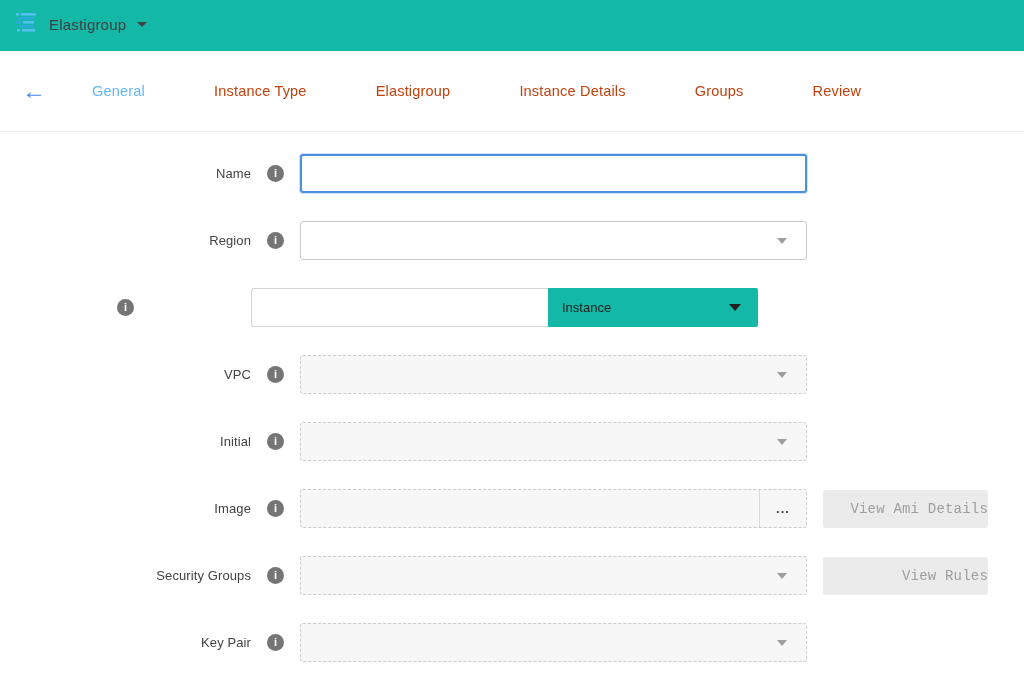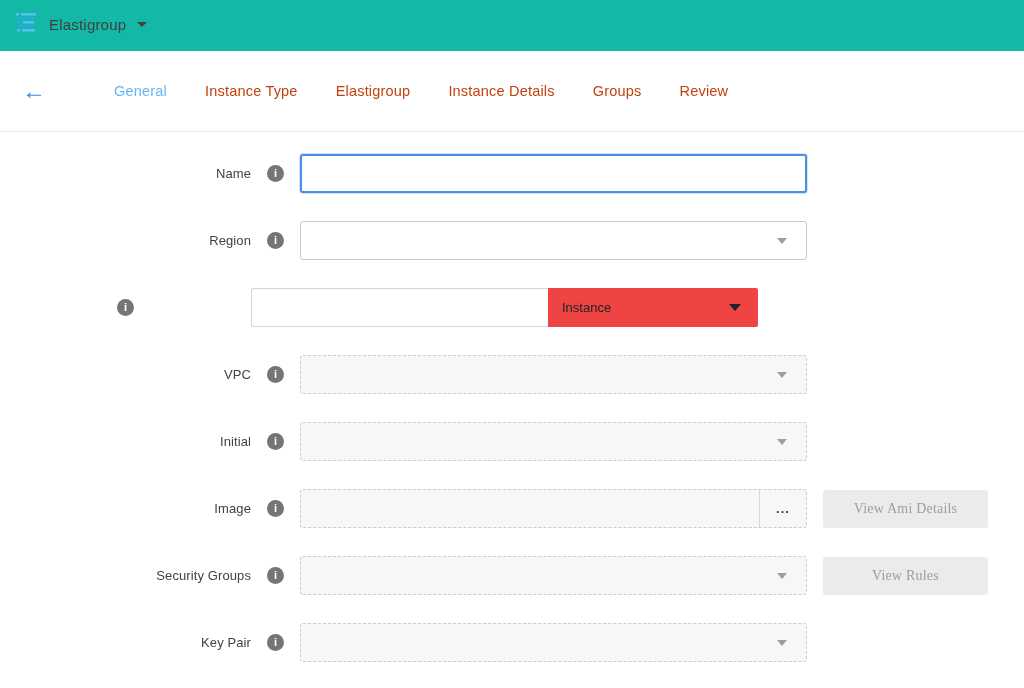--- a/index.html
+++ b/index.html
@@ -47,22 +47,22 @@
   .back-arrow {
     color: #4285f4;
     font-size: 24px;
     line-height: 1;
     width: 24px;
     cursor: pointer;
     user-select: none;
   }
   .tabs {
     display: flex;
-    margin-left: 68px;
-    gap: 38px;
+    margin-left: 46px;
+    gap: 69px;
     text-align: center;
   }
   .tab {
     font-size: 14.5px;
     color: #c2410c;
     cursor: pointer;
     white-space: nowrap;
     letter-spacing: 0.2px;
   }
   .tab.active { color: #64b5f6; }
@@ -149,21 +149,21 @@
     border-radius: 3px 0 0 3px;
     outline: none;
     padding: 0 12px;
     font-size: 13px;
     font-family: "Liberation Sans", sans-serif;
     background: #fff;
   }
   .unit-select {
     width: 210px;
     height: 39px;
-    background: #ef4444;
+    background: #14b8a6;
     border-radius: 0 2px 2px 0;
     display: flex;
     align-items: center;
     justify-content: space-between;
     padding: 0 17px 0 14px;
     cursor: pointer;
   }
   .unit-label { font-size: 13px; color: #212121; }
   .caret-black {
     width: 0; height: 0;
@@ -197,23 +197,24 @@
 
   .action-btn {
     margin-left: 16px;
     width: 165px;
     height: 38px;
     background: #ebebeb;
     border: none;
     border-radius: 3px;
     color: #9e9e9e;
     font-size: 14px;
-    font-family: Liberation Serif, serif;
+    font-family: Liberation Mono, monospace;
     letter-spacing: 0.2px;
     cursor: pointer;
+    text-align: right;
   }
 </style>
 </head>
 <body>
 
 <div class="topbar">
   <svg class="logo" viewBox="0 0 26 24" xmlns="http://www.w3.org/2000/svg">
     <rect x="7" y="1" width="15" height="2.6" fill="#54c0ee"></rect>
     <rect x="2" y="1" width="3" height="2.6" fill="#54c0ee"></rect>
     <rect x="4" y="5" width="16" height="2.6" fill="#2aa8e0"></rect>

